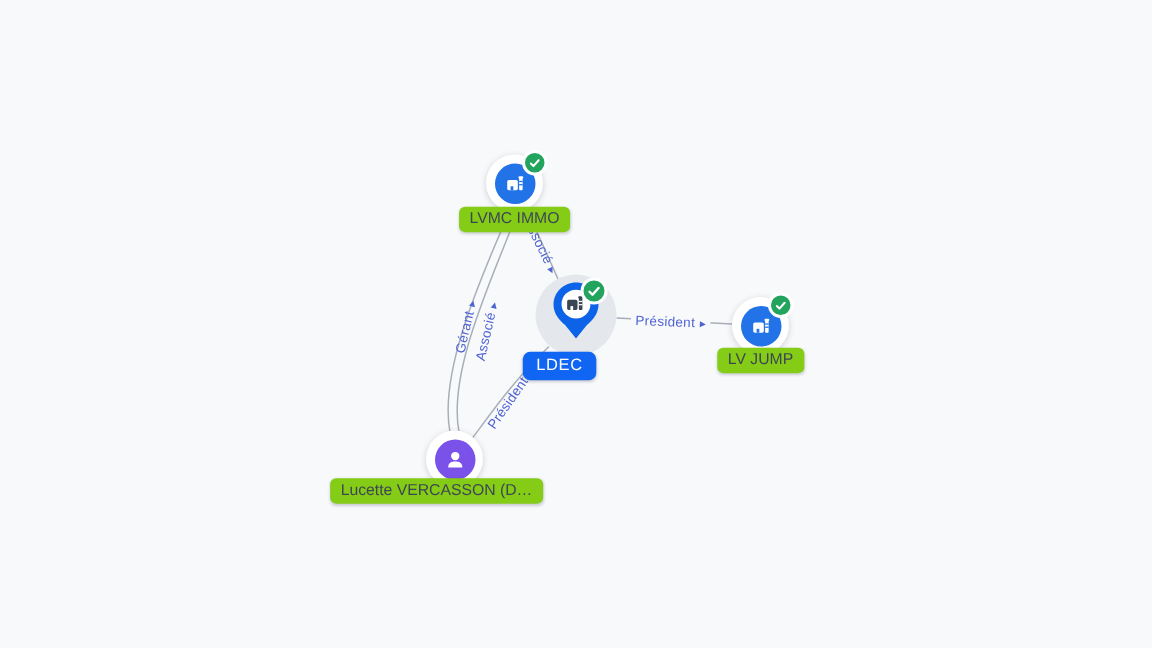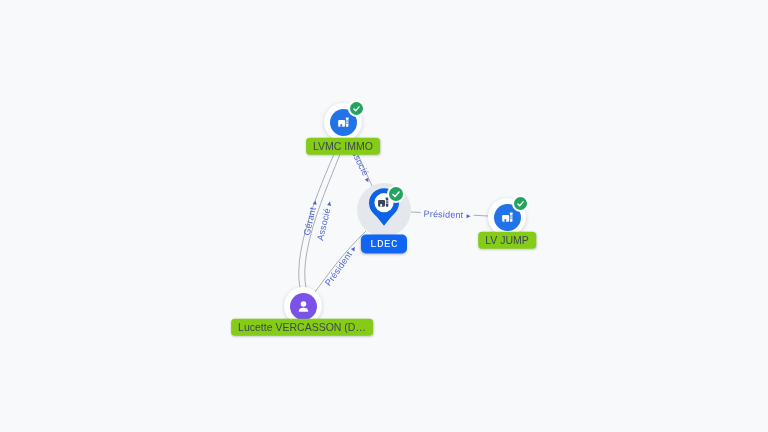--- a/index.html
+++ b/index.html
@@ -135,21 +135,21 @@
           <rect x="20.1" y="17.3" width="2.6" height="0.9"></rect>
         </g>
       </svg>
       <div class="badge">
         <svg width="8" height="7" viewBox="0 0 8 7">
             <path d="M1 3.5 L3 5.5 L7 1" stroke="#fff" stroke-width="1.6" fill="none" stroke-linecap="round" stroke-linejoin="round"></path>
           </svg>
       </div>
     </div>
   </div>
-  <div class="pill selected" style="left:384px;top:244px;font-family:Liberation Mono, monospace;">LDEC</div>
+  <div class="pill selected" style="left:373px;top:244px;">LDEC</div>
 
   <div class="node-wrap" style="left:507px;top:217px;">
     <div class="circle-outer">
       <div class="circle-inner inner-blue">
         <svg width="15" height="15" viewBox="0 0 14 14">
           <g fill="#ffffff">
             <rect x="2" y="4.6" width="6.6" height="6.4" rx="1"></rect>
             <rect x="9.4" y="3.2" width="2.2" height="7.8" rx="0.5"></rect>
             <rect x="9" y="2.4" width="3" height="1.3" rx="0.65"></rect>
           </g>
@@ -172,15 +172,15 @@
   <div class="node-wrap" style="left:303px;top:306px;">
     <div class="circle-outer">
       <div class="circle-inner inner-purple">
         <svg width="15" height="15" viewBox="0 0 14 14">
           <circle cx="7" cy="4.7" r="2.6" fill="#ffffff"></circle>
           <path d="M2.6 11.8 C2.6 8.8 4.6 8.1 7 8.1 C9.4 8.1 11.4 8.8 11.4 11.8 Z" fill="#ffffff"></path>
         </svg>
       </div>
     </div>
   </div>
-  <div class="pill" style="left:302px;top:327px;text-align:center;">Lucette VERCASSON (D…</div>
+  <div class="pill" style="left:291px;top:327px;text-align:center;">Lucette VERCASSON (D…</div>
 
 </div>
 
 </body></html>

